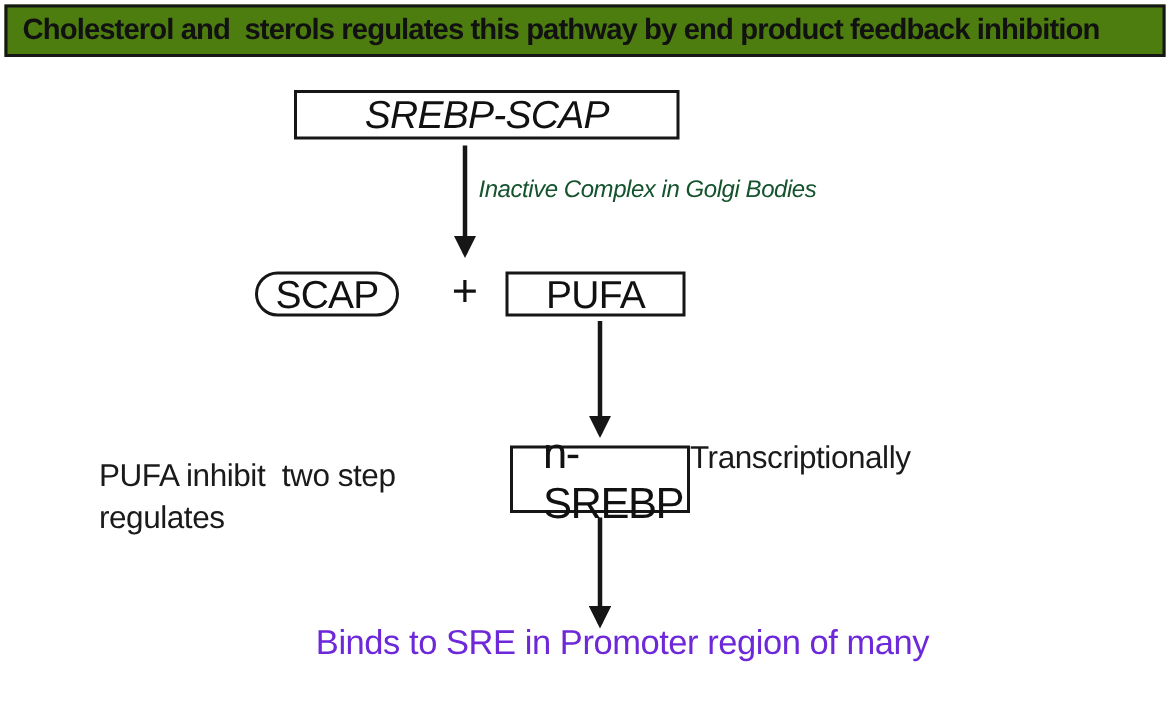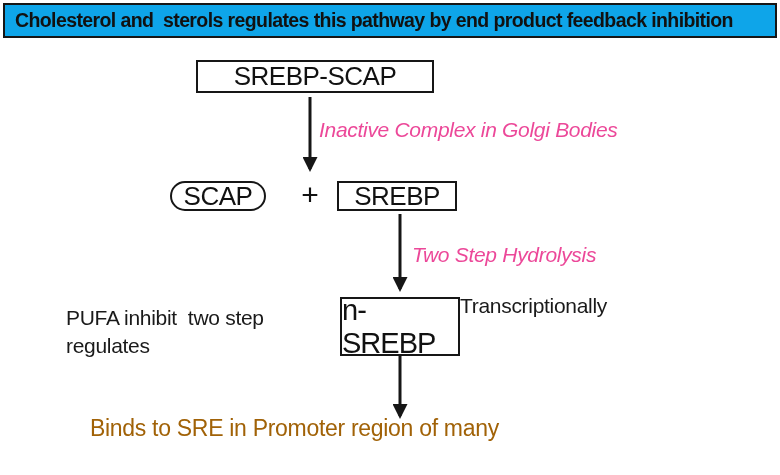--- a/index.html
+++ b/index.html
@@ -16,82 +16,82 @@
     overflow: hidden;
   }
   .title-box {
     position: absolute;
     left: 3px; top: 3px;
     width: 774px; height: 35px;
     border: 2px solid #161616;
     display: flex;
     align-items: center;
     padding-left: 10px;
-    background: #0ea5e9;
+    background: #4d7c0f;
   }
   .title-box span {
     font-weight: bold;
     font-size: 19.5px;
     letter-spacing: -0.6px;
     white-space: pre;
     color: #111111;
   }
   .node {
     position: absolute;
     border: 2px solid #161616;
     background: #ffffff;
     display: flex;
     align-items: center;
     justify-content: center;
     font-size: 26px;
     letter-spacing: -0.5px;
     color: #111111;
   }
-  .node-srebp-scap { left: 196px; top: 60px; width: 238px; height: 33px; }
+  .node-srebp-scap { left: 196px; top: 60px; width: 257px; height: 33px; font-style: italic; }
   .node-scap       { left: 170px; top: 181px; width: 96px; height: 30px; border-radius: 15px; }
   .node-srebp      { left: 337px; top: 181px; width: 120px; height: 30px; }
-  .node-nsrebp     { left: 340px; top: 297px; width: 120px; height: 59px; font-size: 29px; letter-spacing: -1px; }
+  .node-nsrebp     { left: 340px; top: 297px; width: 120px; height: 45px; font-size: 29px; letter-spacing: -1px; padding-left: 20px; }
   .plus {
     position: absolute;
     left: 296px; top: 176px;
     width: 28px; height: 38px;
     display: flex; align-items: center; justify-content: center;
     font-size: 30px;
     color: #111111;
   }
   .flow-label {
     position: absolute;
     font-style: italic;
-    font-size: 21px;
+    font-size: 16px;
     letter-spacing: -0.3px;
     white-space: nowrap;
-    color: #ec4899;
+    color: #14532d;
   }
   .lbl-inactive { left: 319px; top: 118px; }
   .lbl-twostep  { left: 412px; top: 243px; }
   .side-note {
     position: absolute;
     font-size: 21px;
     line-height: 28px;
     letter-spacing: -0.3px;
     color: #1a1a1a;
     white-space: nowrap;
   }
   .note-pufa { left: 66px; top: 304px; }
   .note-transcript { left: 460px; top: 292px; }
   .pre { white-space: pre; }
   .result-text {
     position: absolute;
     left: 90px; top: 414px;
     width: 650px;
-    text-align: left;
+    text-align: center;
     font-size: 23px;
     line-height: 28px;
     letter-spacing: -0.3px;
-    color: #a16207;
+    color: #6d28d9;
   }
   .arrows {
     position: absolute;
     left: 0; top: 0;
     pointer-events: none;
   }
 </style>
 </head>
 <body>
 
@@ -111,23 +111,22 @@
     <line x1="400" y1="214" x2="400" y2="289" stroke="#161616" stroke-width="3" marker-end="url(#ah)"></line>
     <line x1="400" y1="345" x2="400" y2="416" stroke="#161616" stroke-width="3" marker-end="url(#ah)"></line>
   </svg>
 
   <div class="node node-srebp-scap">SREBP-SCAP</div>
 
   <div class="flow-label lbl-inactive">Inactive Complex in Golgi Bodies</div>
 
   <div class="node node-scap">SCAP</div>
   <div class="plus">+</div>
-  <div class="node node-srebp">SREBP</div>
+  <div class="node node-srebp">PUFA</div>
 
-  <div class="flow-label lbl-twostep">Two Step Hydrolysis</div>
 
   <div class="node node-nsrebp">n-SREBP</div>
 
   <div class="side-note note-pufa">
     <div class="pre">PUFA inhibit  two step</div>
     <div>regulates</div>
   </div>
 
   <div class="side-note note-transcript">
     <div>Transcriptionally</div>

